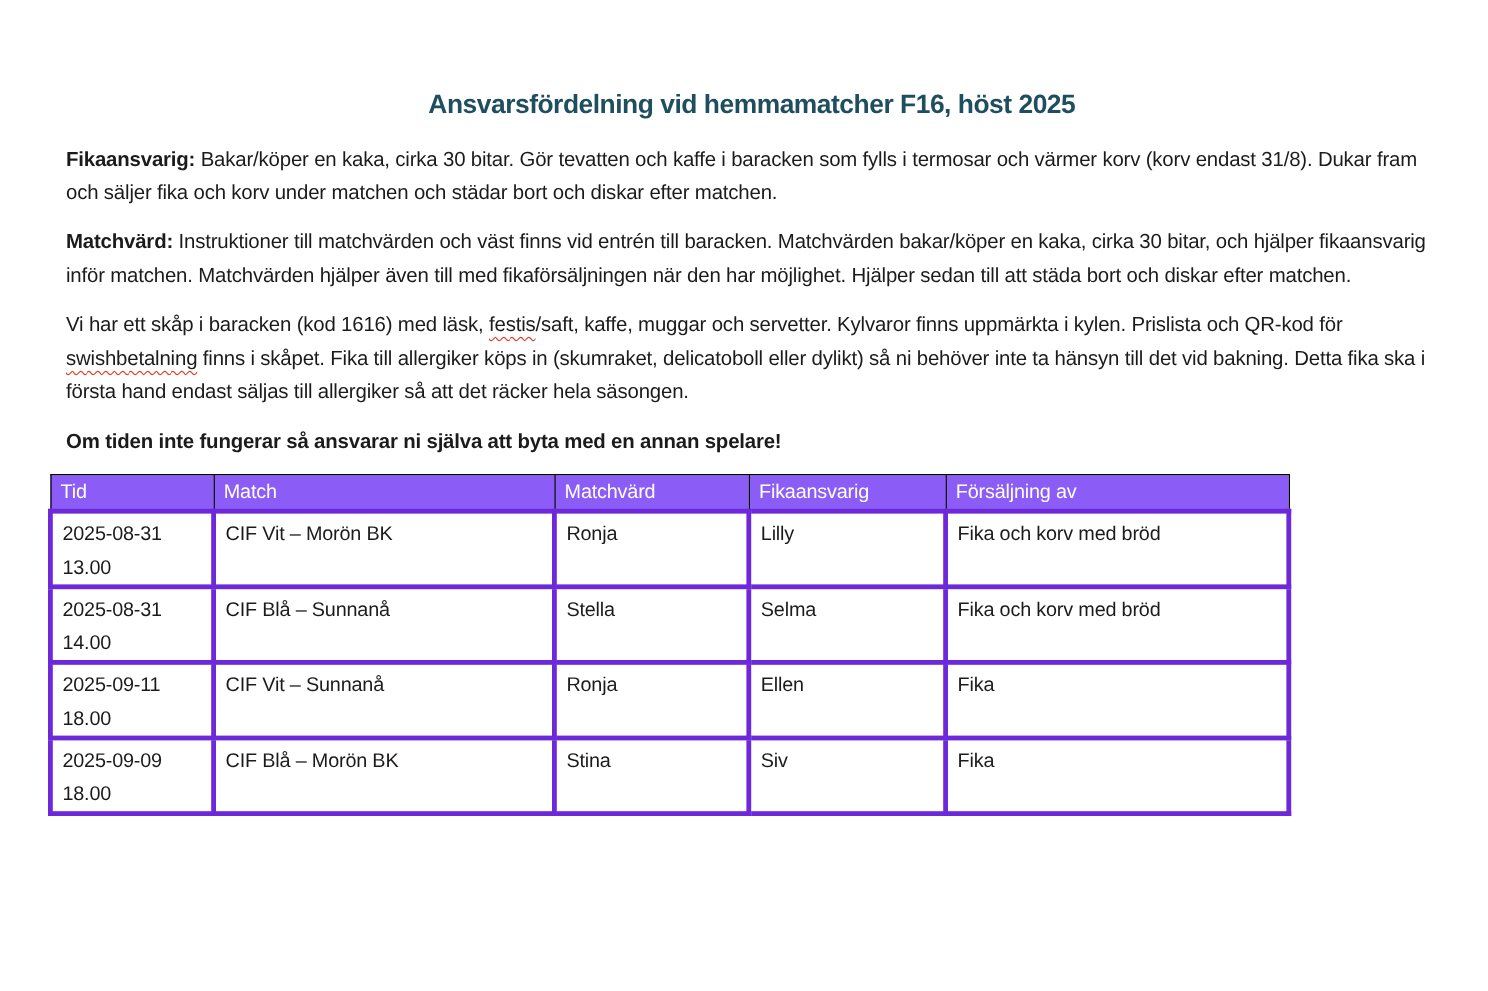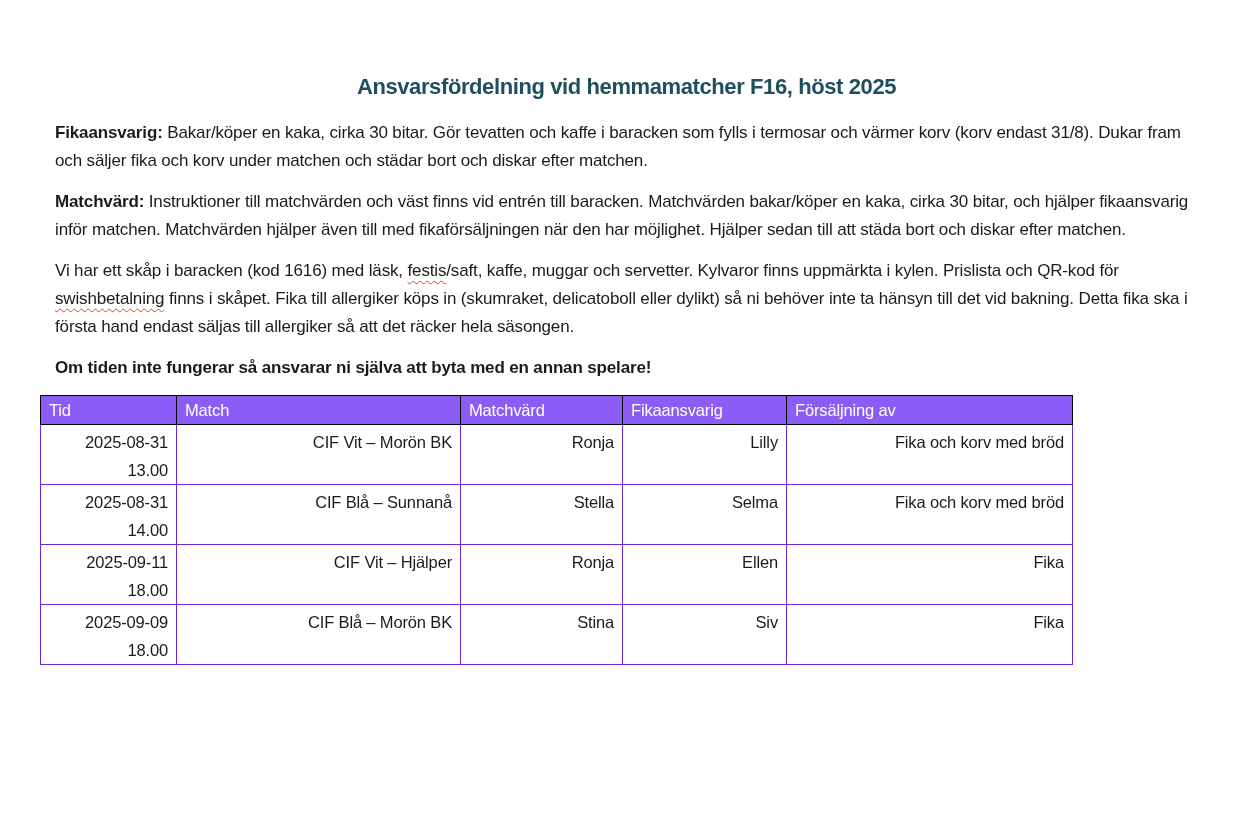--- a/index.html
+++ b/index.html
@@ -63,25 +63,24 @@
     background: #8b5cf6;
     color: #ffffff;
     font-weight: 400;
     text-align: left;
     padding: 0 8px;
     height: 28px;
     border: 1px solid #000000;
     vertical-align: middle;
   }
   table.schedule td {
-    border: 1px solid #6d28d9;
+    border: 4px solid #6d28d9;
     vertical-align: top;
     padding: 3px 8px 0 8px;
     line-height: 28px;
-    text-align: right;
   }
   table.schedule tbody tr { height: 57px; }
 </style>
 </head>
 <body>
 
 <div class="page">
 
   <h1 class="doc-title">Ansvarsfördelning vid hemmamatcher F16, höst 2025</h1>
 
@@ -130,21 +129,21 @@
         <td>CIF Blå – Sunnanå</td>
         <td>Stella</td>
         <td>Selma</td>
         <td>Fika och korv med bröd</td>
       </tr>
       <tr>
         <td>
           <div>2025-09-11</div>
           <div>18.00</div>
         </td>
-        <td>CIF Vit – Hjälper</td>
+        <td>CIF Vit – Sunnanå</td>
         <td>Ronja</td>
         <td>Ellen</td>
         <td>Fika</td>
       </tr>
       <tr>
         <td>
           <div>2025-09-09</div>
           <div>18.00</div>
         </td>
         <td>CIF Blå – Morön BK</td>

